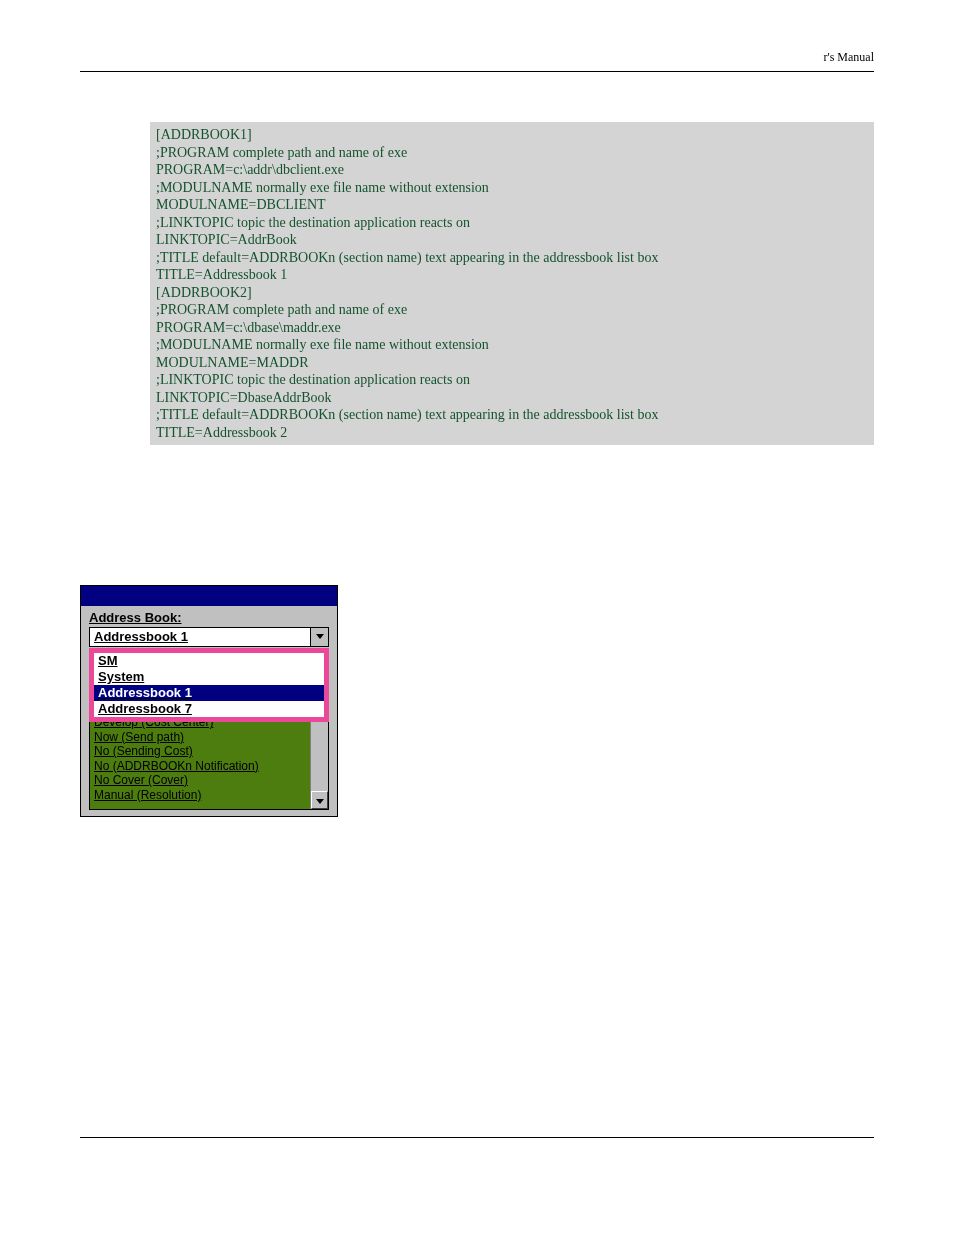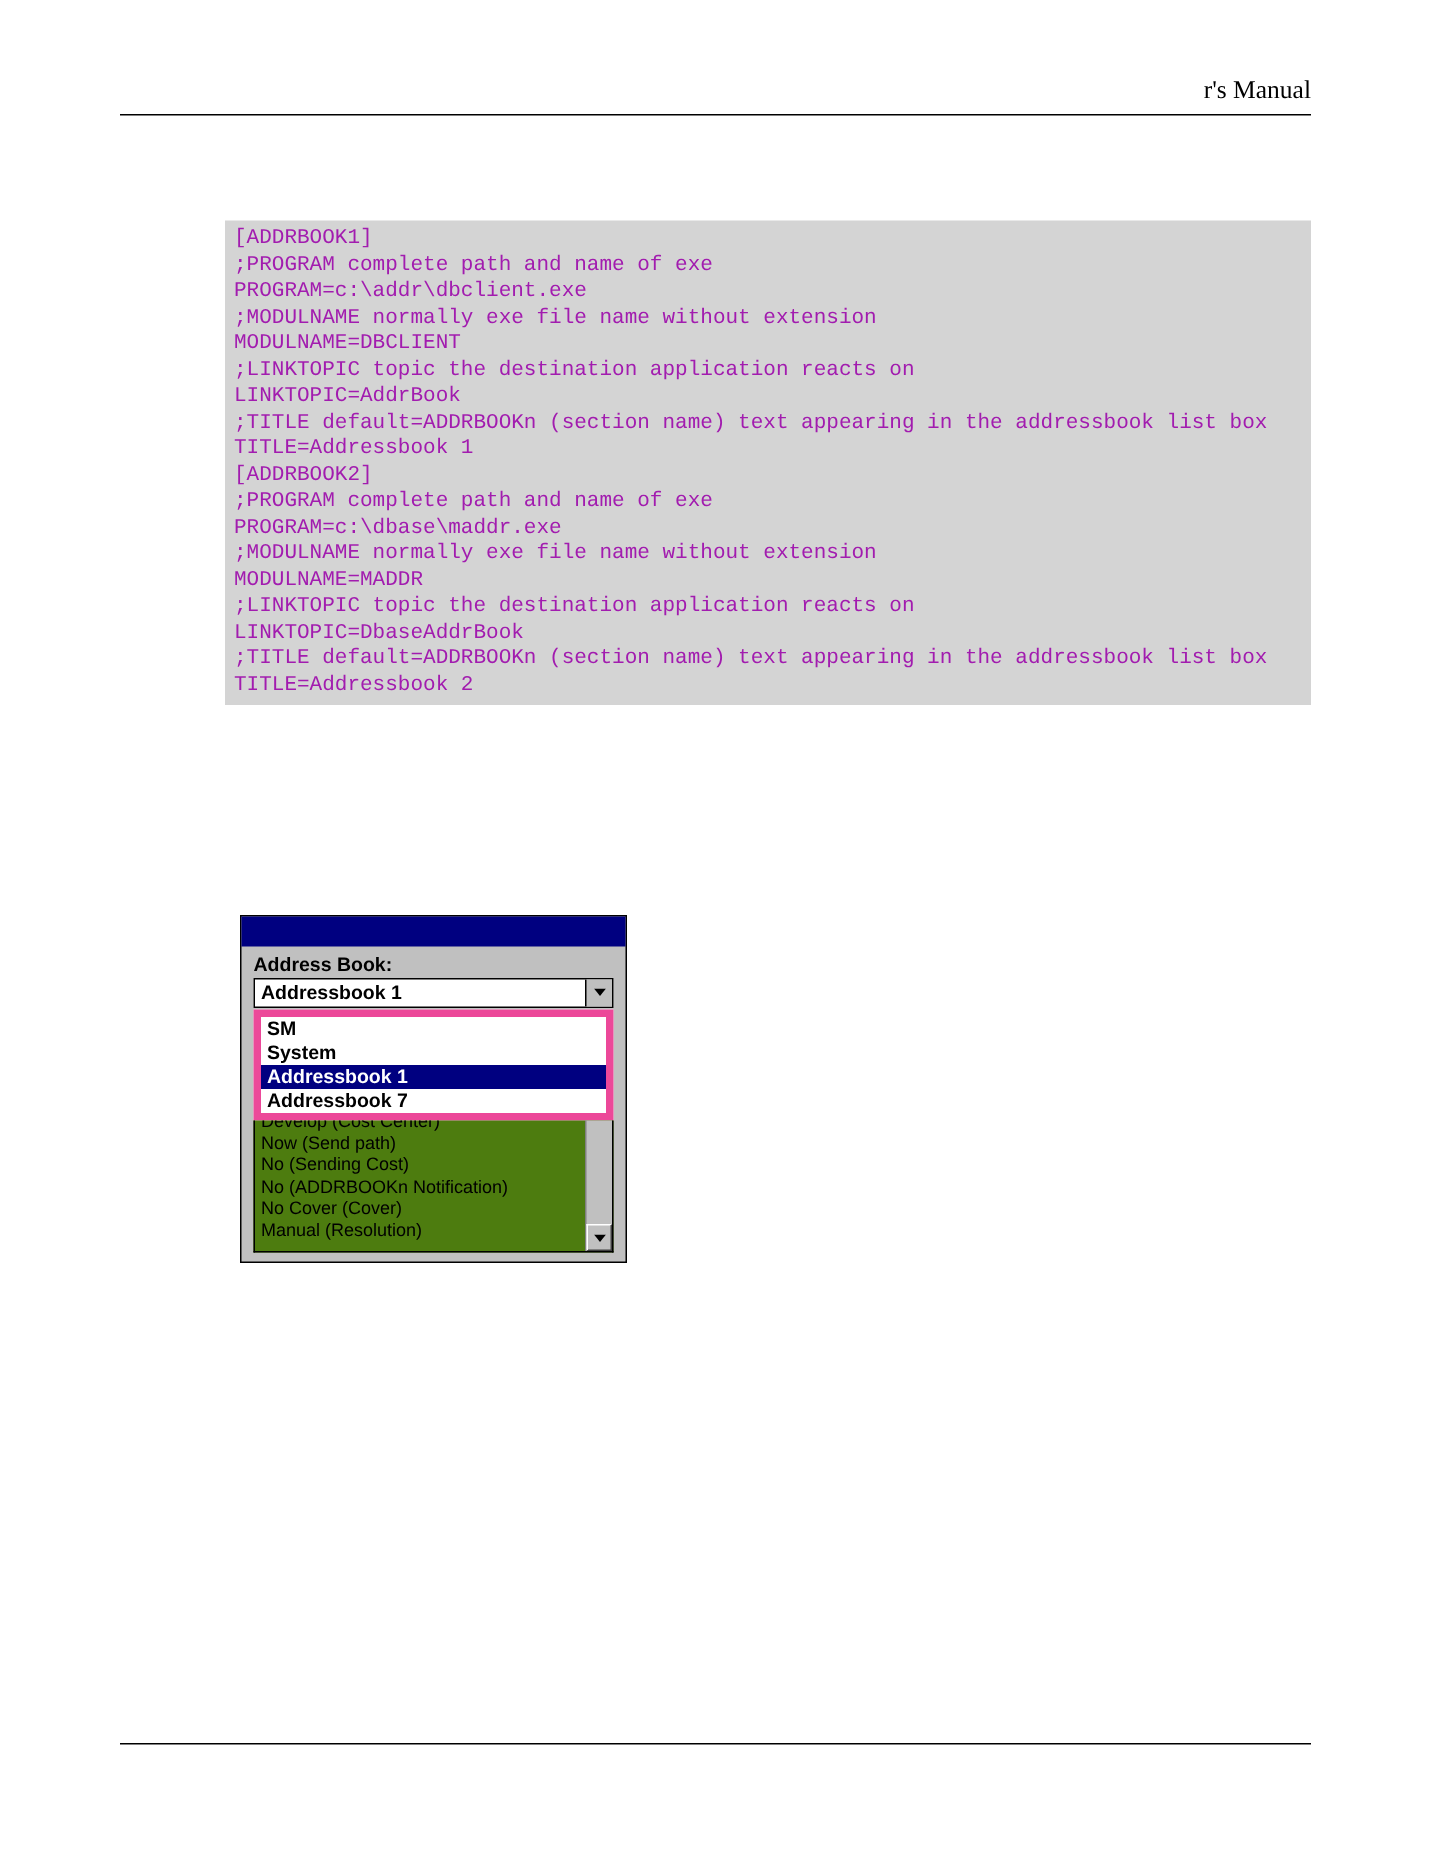--- a/index.html
+++ b/index.html
@@ -8,39 +8,39 @@
     padding: 0;
     background: #ffffff;
     font-family: "Times New Roman", Times, serif;
     width: 954px;
   }
   .page {
     padding: 50px 80px 60px 80px;
   }
   .header {
     text-align: right;
-    font-size: 17px;
+    font-size: 12px;
     padding-bottom: 6px;
     border-bottom: 1px solid #000;
-    margin-bottom: 70px;
+    margin-bottom: 50px;
   }
   .code-block {
     background: #d4d4d4;
-    font-family: Liberation Mono, monospace;
+    font-family: Liberation Serif, serif;
     font-size: 14px;
     line-height: 1.25;
     padding: 4px 6px;
     white-space: pre-wrap;
     margin-left: 70px;
     margin-right: 0;
-    color: #a21caf;
+    color: #14532d;
     margin-bottom: 140px;
   }
   .dialog-wrap {
-    margin-left: 80px;
+    text-decoration: underline;
   }
   .dialog {
     width: 258px;
     background: #c0c0c0;
     border: 1px solid #000;
   }
   .titlebar {
     background: #000080;
     height: 20px;
   }

